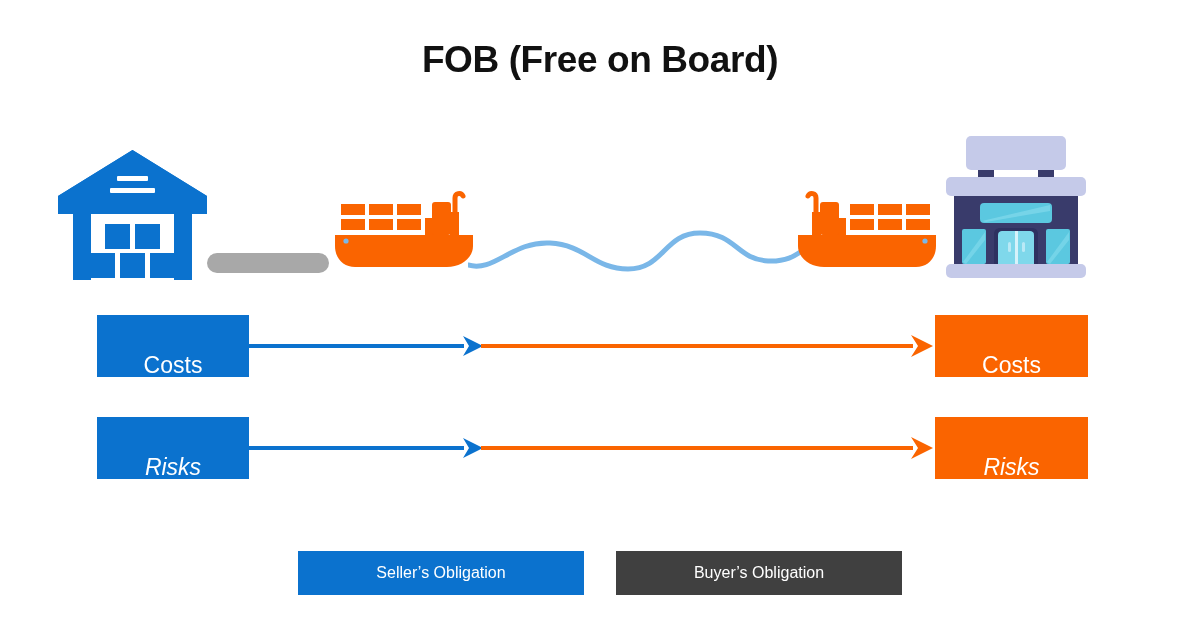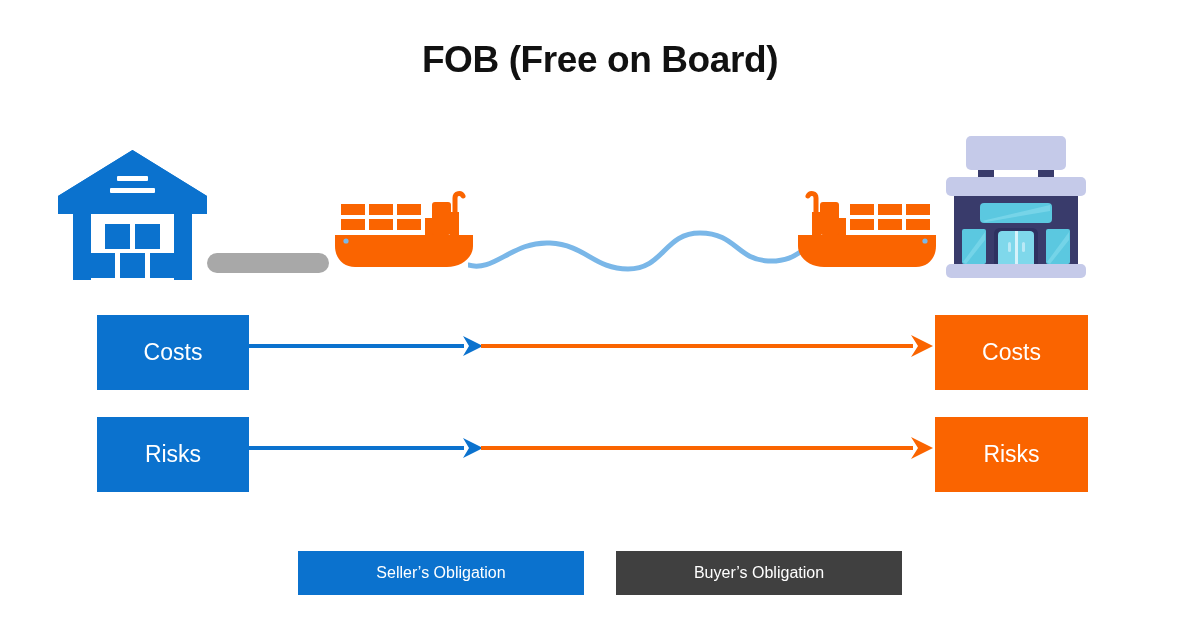--- a/index.html
+++ b/index.html
@@ -65,28 +65,28 @@
 
   
   #wave { position: absolute; left: 468px; top: 95px; width: 340px; height: 48px; }
 
   
   #store { left: 940px; top: 2px; width: 152px; height: 148px; }
 
   
   .flow-row { position: absolute; left: 0; width: 1200px; height: 62px; }
   #row-costs { top: 315px; }
-  #row-risks { top: 417px; }
+  #row-risks { top: 417px; font-style: italic; }
 
   .end-box {
     position: absolute;
     top: 0;
-    height: 75px;
+    height: 62px;
     display: flex;
-    align-items: center;
+    align-items: flex-end;
     justify-content: center;
     color: #ffffff;
     font-size: 23px;
     line-height: 1;
   }
   .end-box.seller { background: #0b72ce; }
   .end-box.buyer  { background: #fa6400; }
 
   .box-left  { left: 97px;  width: 152px; }
   .box-right { left: 935px; width: 153px; }

